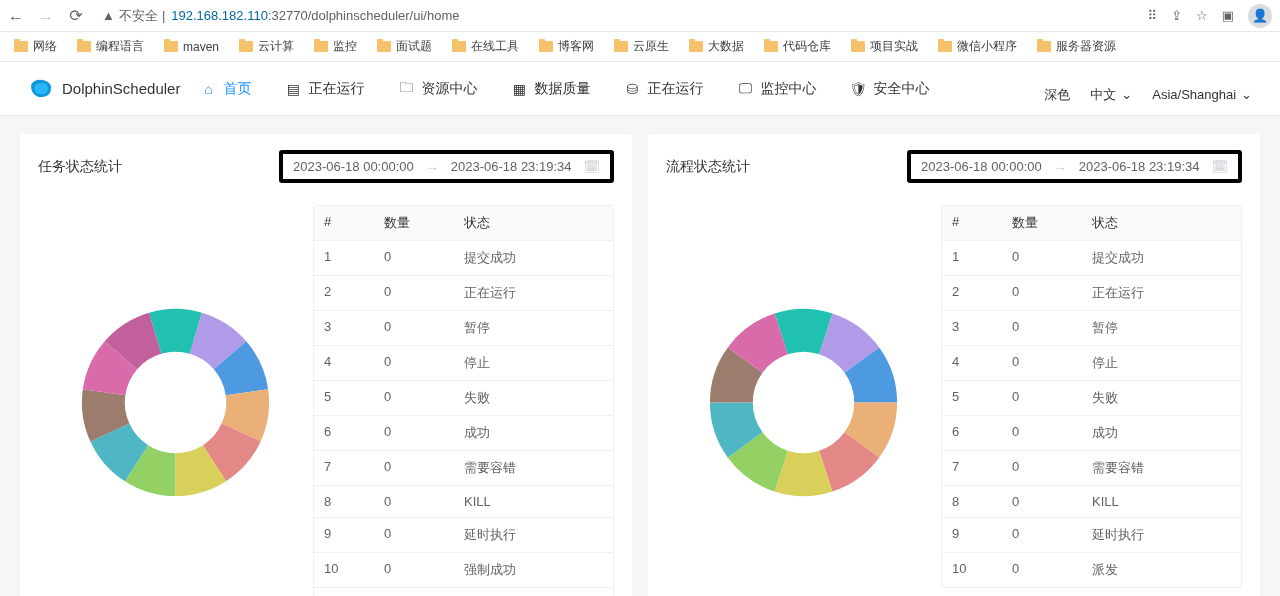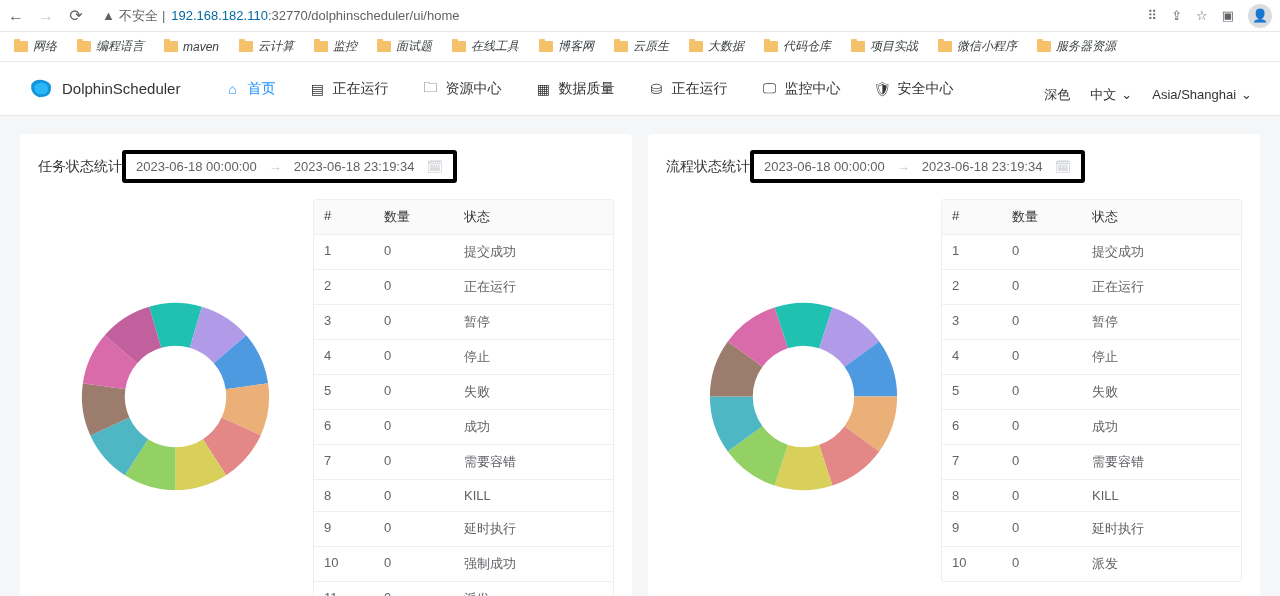--- a/index.html
+++ b/index.html
@@ -10,41 +10,41 @@
   .nav-btn { color: #666; font-size: 16px; display: flex; align-items: center; justify-content: center; width: 16px; }
   .nav-btn.dis { color: #ccc; }
   .url-bar { flex: 1; display: flex; align-items: center; gap: 6px; color: #5f6368; font-size: 13px; padding-left: 4px; }
   .url-sec { color: #5f6368; display: flex; align-items: center; gap: 4px; }
   .url-main { color: #0369a1; text-align: center; }
   .url-rest { color: #5f6368; }
   .chrome-icons { display: flex; gap: 14px; align-items: center; color: #5f6368; }
   .avatar-circle { width: 24px; height: 24px; border-radius: 50%; background: #dadce0; display: flex; align-items: center; justify-content: center; }
 
   
-  .bookmarks { height: 30px; display: flex; align-items: center; padding: 0 6px; gap: 4px; border-bottom: 1px solid #e8e8e8; font-style: italic; }
+  .bookmarks { height: 30px; display: flex; align-items: center; padding: 0 6px; gap: 4px; border-bottom: 1px solid #e8e8e8; }
   .bookmark { display: flex; align-items: center; gap: 5px; padding: 3px 8px; color: #3c4043; font-size: 12px; border-radius: 4px; }
   .folder-icon { width: 14px; height: 11px; background: #f5c26b; border-radius: 1px; position: relative; }
   .folder-icon::before { content: ""; position: absolute; top: -2px; left: 0; width: 6px; height: 2px; background: #f5c26b; border-radius: 1px 1px 0 0; }
 
   
-  .app-header { height: 54px; display: flex; align-items: center; padding: 0 28px; gap: 44px; border-bottom: 1px solid #e8e8e8; background: #fff; }
+  .app-header { height: 54px; display: flex; align-items: center; padding: 0 28px; gap: 20px; border-bottom: 1px solid #e8e8e8; background: #fff; }
   .logo { display: flex; align-items: center; gap: 8px; font-size: 15px; color: #333; font-weight: 500; }
   .logo-icon { width: 26px; height: 26px; position: relative; }
   .logo-icon svg { width: 100%; height: 100%; }
   .nav-items { display: flex; gap: 34px; }
   .nav-item { display: flex; align-items: center; gap: 7px; font-size: 14px; color: #333; cursor: pointer; }
   .nav-item.active { color: #1890ff; }
   .nav-item .ico { width: 16px; height: 16px; display: flex; align-items: center; justify-content: center; }
   .header-right { margin-left: auto; display: flex; align-items: center; gap: 20px; font-size: 13px; color: #333; margin-top: 12px; }
   .dropdown { display: flex; align-items: center; gap: 5px; }
 
   
   .content { padding: 18px 20px; background: #f5f6f8; display: flex; gap: 16px; }
   .card { background: #fff; border-radius: 4px; padding: 16px 18px; flex: 1; min-width: 0; }
-  .card-head { display: flex; align-items: center; margin-bottom: 16px; }
+  .card-head { display: flex; align-items: center; justify-content: space-between; margin-bottom: 22px; }
   .card-title { font-size: 14px; color: #333; }
   .daterange { display: flex; align-items: center; gap: 12px; border: 4px solid #000000; border-radius: 3px; padding: 5px 10px; font-size: 13px; color: #606266; }
   .daterange .arr { color: #c0c4cc; }
   .daterange .cal { color: #c0c4cc; }
 
   .card-body { display: flex; gap: 20px; align-items: flex-start; }
   .donut-wrap { width: 195px; height: 195px; margin-top: 100px; margin-left: 40px; margin-right: 20px; }
   .donut { width: 100%; height: 100%; }
 
   .table { flex: 1; border: 1px solid #efefef; border-radius: 3px; overflow: hidden; }

